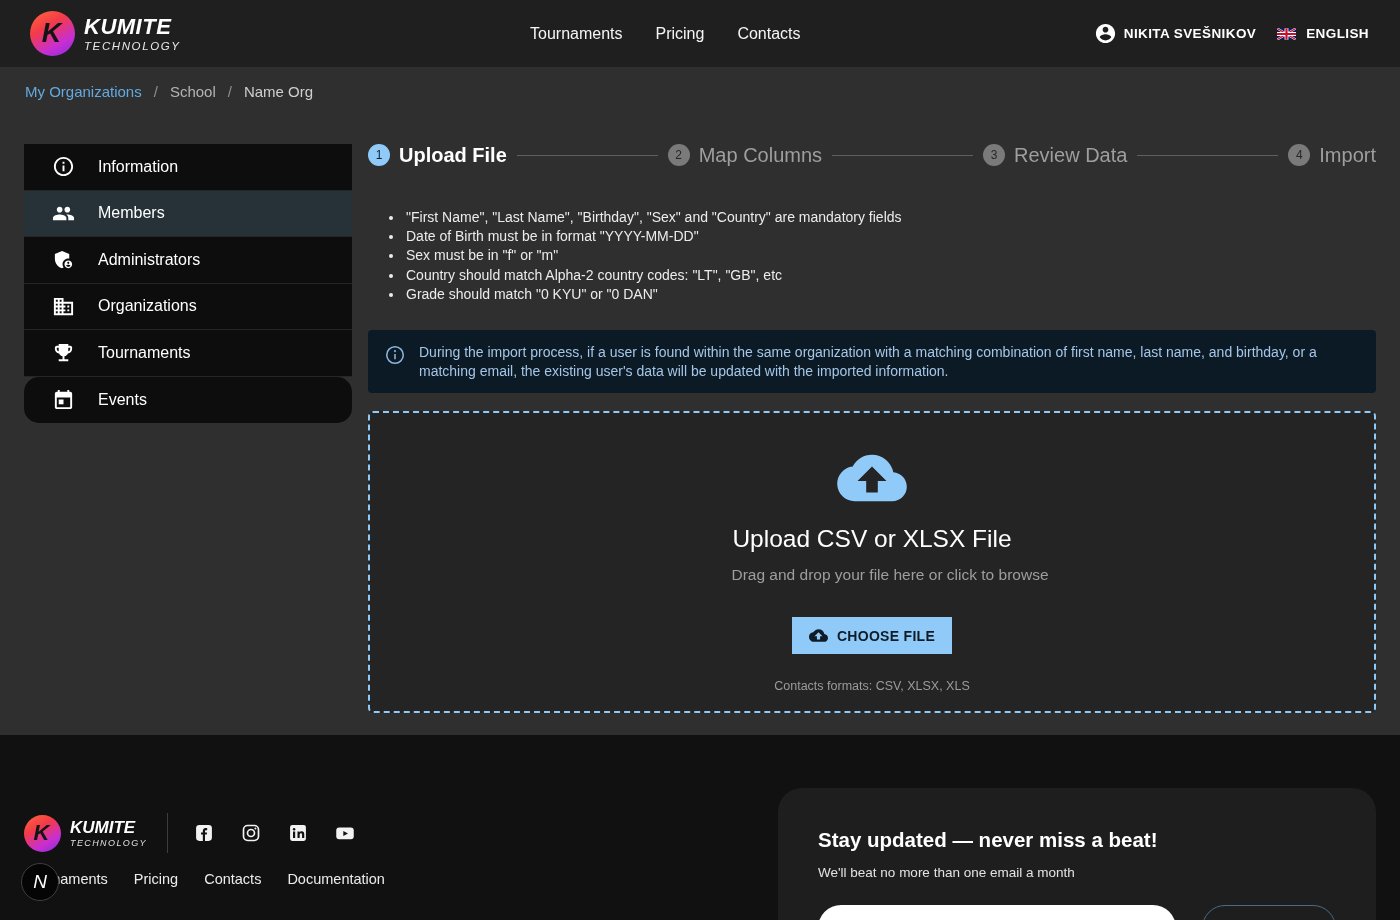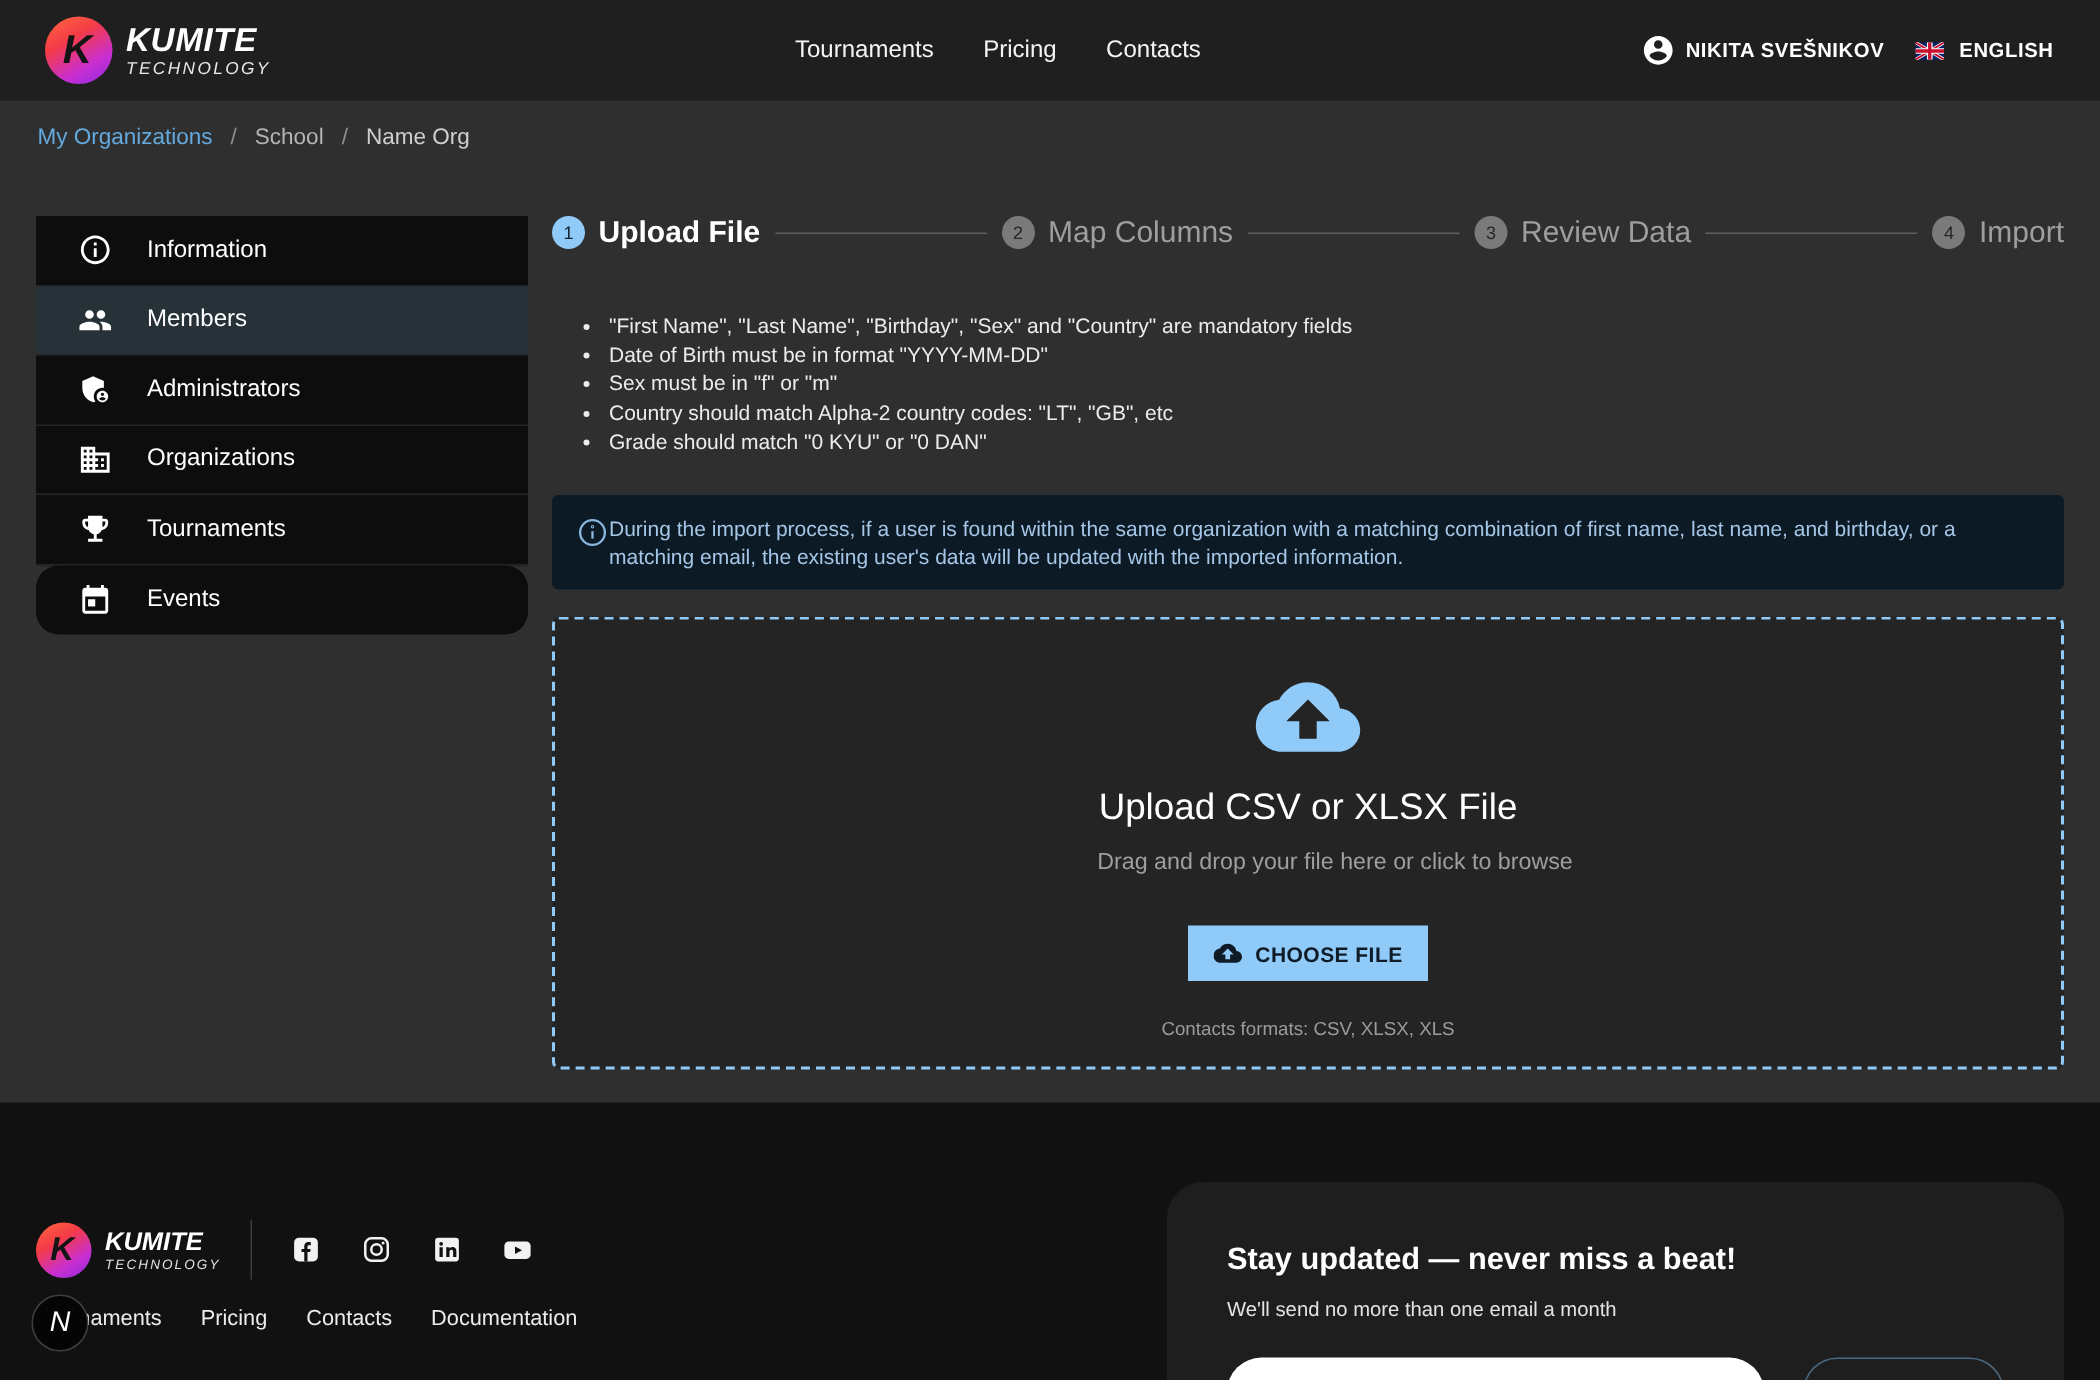--- a/index.html
+++ b/index.html
@@ -44,21 +44,21 @@
   .step { display:flex; align-items:center; gap:9px; flex:none; }
   .step-circle { width:22px; height:22px; border-radius:50%; background:#7a7a7a; color:#262626; font-size:12px; display:flex; align-items:center; justify-content:center; }
   .step-label { font-size:20px; color:#9e9e9e; white-space:nowrap; }
   .step.active .step-circle { background:#90caf9; color:#13212e; }
   .step.active .step-label { color:#fff; font-weight:bold; }
   .step-line { flex:1; height:1px; background:#5f5f5f; margin:0 10px; }
 
   .rules { margin-top:41px; padding-left:36px; color:#ececec; font-size:14px; line-height:19.2px; }
   .rules li { padding-left:2px; }
 
-  .alert { margin-top:26px; background:#0c1a26; border-radius:4px; padding:13px 16px; display:flex; gap:0; align-items:flex-start; }
+  .alert { margin-top:26px; background:#0c1a26; border-radius:4px; padding:13px 16px; display:flex; gap:13px; align-items:flex-start; }
   .alert svg { width:22px; height:22px; flex:none; stroke:#8ab6dc; margin-top:1px; }
   .alert-text { color:#a5c6e6; font-size:14px; line-height:18.5px; max-width:940px; }
 
   .dropzone { margin-top:18px; height:302px; border:2px dashed #90caf9; border-radius:5px; background:#242424; display:flex; flex-direction:column; align-items:center; cursor:pointer; }
   .cloud-icon { width:76px; height:58px; fill:#90caf9; margin-top:36px; }
   .dz-title { font-size:24.5px; color:#fff; margin-top:18px; }
   .dz-sub { font-size:15.5px; color:#9e9e9e; margin-top:13px;padding-left:36px; }
   .choose-btn { margin-top:33px; height:37px; background:#90caf9; color:#0f1c27; border:none; border-radius:0; padding:0 17px; font-size:14px; font-weight:bold; letter-spacing:.3px; display:flex; align-items:center; gap:9px; cursor:pointer; font-family:inherit; }
   .choose-btn svg { width:19px; height:19px; fill:#0f1c27; }
   .dz-formats { font-size:12.5px; color:#9b9b9b; margin-top:25px; }
@@ -271,21 +271,21 @@
     <div class="f-links">
       <a>Tournaments</a>
       <a>Pricing</a>
       <a>Contacts</a>
       <a>Documentation</a>
     </div>
     <div class="n-fab">N</div>
 
     <div class="newsletter">
       <div class="nl-title">Stay updated — never miss a beat!</div>
-      <div class="nl-sub">We'll send no more than one email a month</div>
+      <div class="nl-sub">We'll beat no more than one email a month</div>
       <div class="nl-form">
         <input class="nl-input" type="text" placeholder="Your email address" style="">
         <button class="nl-btn">SUBSCRIBE</button>
       </div>
     </div>
   </footer>
 
 </div>
 
 </body></html>

